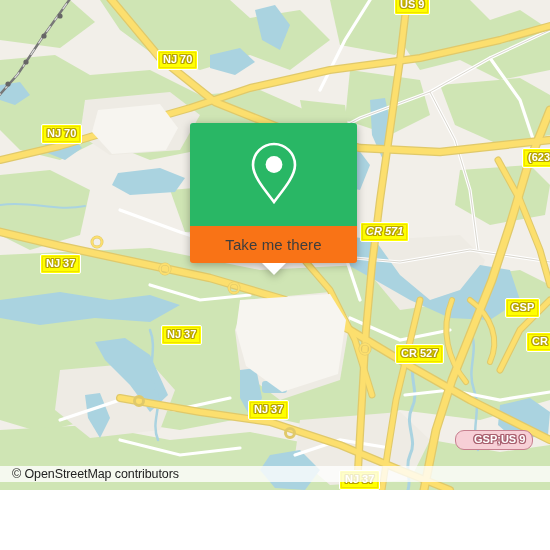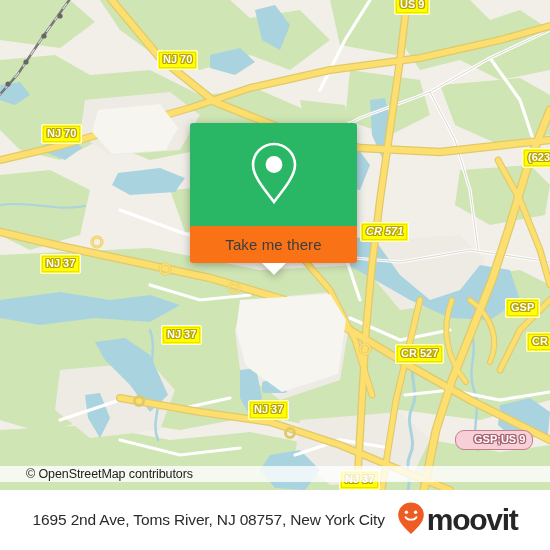--- a/index.html
+++ b/index.html
@@ -118,21 +118,21 @@
   #attribution {
     position: absolute;
     left: 0;
     top: 466px;
     width: 550px;
     height: 16px;
     background: rgba(255,255,255,0.78);
     display: flex;
     align-items: center;
     box-sizing: border-box;
-    padding-left: 26px;
+    padding-left: 12px;
   }
   #attribution-text {
     font-size: 12.5px;
     color: #222222;
     letter-spacing: -0.1px;
   }
 
   
   #bottom-bar {
     position: absolute;
@@ -354,28 +354,14 @@
         <span id="popup-label">Take me there</span>
         <span id="popup-pointer"></span>
       </div>
     </div>
 
     <div id="attribution">
       <span id="attribution-text">© OpenStreetMap contributors</span>
     </div>
   </div>
 
-  <div id="bottom-bar">
-    <span id="address-text">1695 2nd Ave, Toms River, NJ 08757, New York City</span>
-    <span id="moovit-logo">
-      <span>
-        <svg width="28" height="34" viewBox="0 0 28 34" aria-hidden="true">
-          <path d="M14 1.5 C6.8 1.5 1.2 7 1.2 14 C1.2 21.8 9.6 28.5 14 33 C18.4 28.5 26.8 21.8 26.8 14 C26.8 7 21.2 1.5 14 1.5 Z" fill="#ee5b23"></path>
-          <circle cx="9.4" cy="11.2" r="1.7" fill="#ffffff"></circle>
-          <circle cx="18.6" cy="11.2" r="1.7" fill="#ffffff"></circle>
-          <path d="M8.6 16.2 C10.4 19.4 17.6 19.4 19.4 16.2" fill="none" stroke="#ffffff" stroke-width="1.9" stroke-linecap="round"></path>
-        </svg>
-      </span>
-      <span id="moovit-wordmark">moovit</span>
-    </span>
-  </div>
 
 </div>
 
 </body></html>

